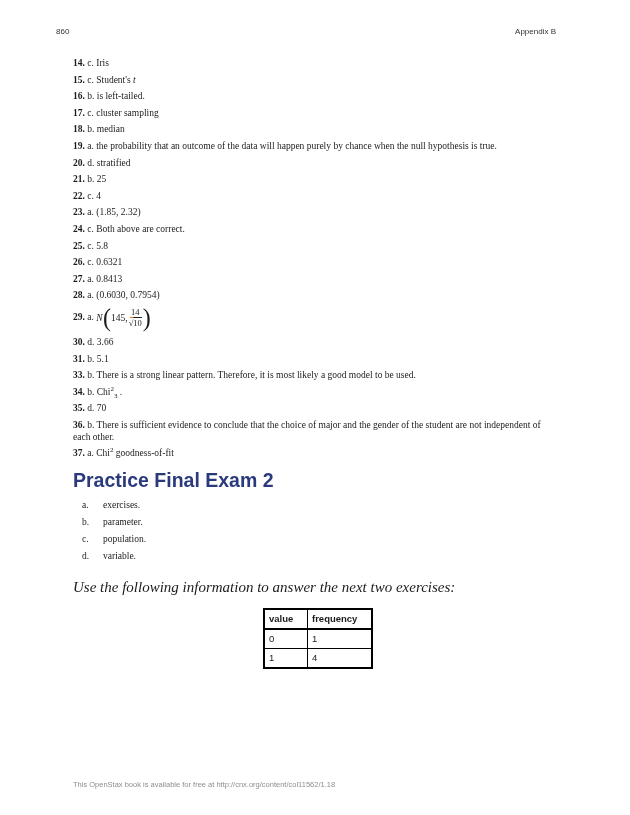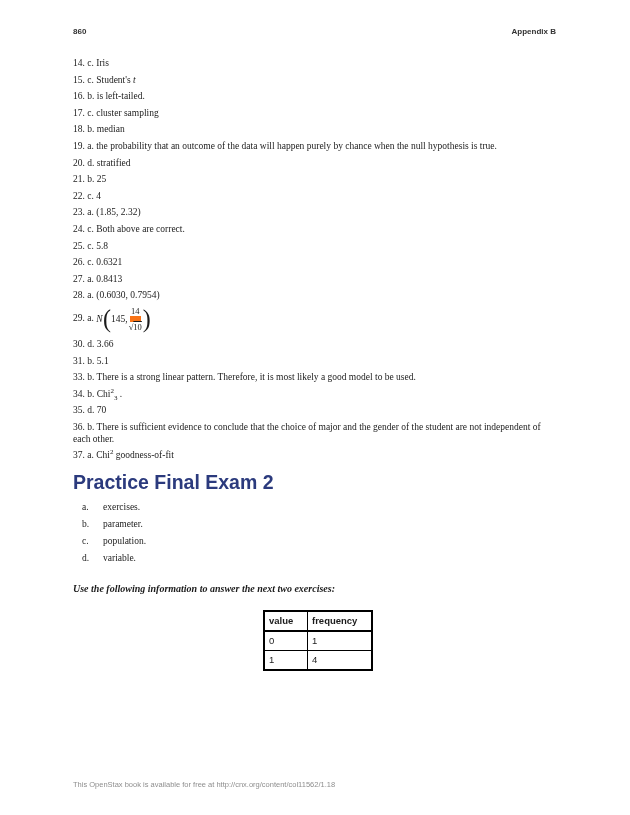--- a/index.html
+++ b/index.html
@@ -6,60 +6,59 @@
   .page {
     position:relative;
     width:630px; height:815px;
     background:#ffffff;
     overflow:hidden;
     font-family:"Liberation Serif", serif;
     color:#1b1b1b;
   }
   
   .running-head {
-    position:absolute; top:27px; left:73px; right:74px;
+    position:absolute; top:27px; left:56px; right:74px;
     display:flex; justify-content:space-between;
     font-family:"Liberation Sans", sans-serif;
-    font-size:8px; color:#333;font-weight:bold;
+    font-size:8px; color:#333;
   }
   
   .content {
     position:absolute; top:57px; left:73px; width:486px;
   }
   .ans {
     margin:0 0 4.6px 0;
     font-size:9.5px; line-height:12px;
   }
-  .ans b { font-weight:normal;text-align:center; }
+  .ans b { font-weight:bold;text-align:center; }
   .ans i { font-style:italic; }
   .ans-math { margin:3px 0 6px 0; }
   .math { display:inline-flex; align-items:center; vertical-align:middle; }
   .math .nfunc { font-style:italic; margin-right:0.5px; }
   .paren { font-size:24px; font-weight:400; line-height:24px; transform:scaleY(1.05); display:inline-block; }
   .frac { display:inline-flex; flex-direction:column; align-items:center; font-size:8.5px; line-height:10px; margin:0 1px; }
-  .frac .num { border-bottom:6px solid #f97316; padding:0 1px; }
+  .frac .num { border-bottom:1px solid #f97316; padding:0 1px; }
   .frac .den .ovl { text-decoration:overline; }
   sup { font-size:7px; vertical-align:4px; line-height:0; }
   sub { font-size:7px; vertical-align:-3px; line-height:0; }
   .section-title {
     font-family:"Liberation Sans", sans-serif;
     font-size:19.5px; font-weight:bold; color:#2b3a7d;
     margin:10px 0 8px 0; line-height:22px;
   }
   .question { font-size:9.5px; line-height:13px; margin:0 0 7px 0; }
   .question b { font-weight:bold; }
   .option-row {
     display:flex; font-size:9.5px; line-height:12px; margin:0 0 5px 9px;
   }
   .option-row .letter { width:13px; flex:0 0 13px; }
   .option-row .opt-gap { width:8px; flex:0 0 8px; }
   .instruction {
-    font-style:italic; font-size:10px; line-height:12px;
+    font-style:italic; font-size:15px; line-height:12px;
     margin:19px 0 0 0;
-    font-weight:bold;
   }
   .table-block { margin:15px 0 0 190px; }
   table.b22 {
     border-collapse:collapse;
     border:2px solid #000;
     font-family:"Liberation Sans", sans-serif;
     font-size:9.5px;
     background:#fff;
   }
   table.b22 th, table.b22 td {

